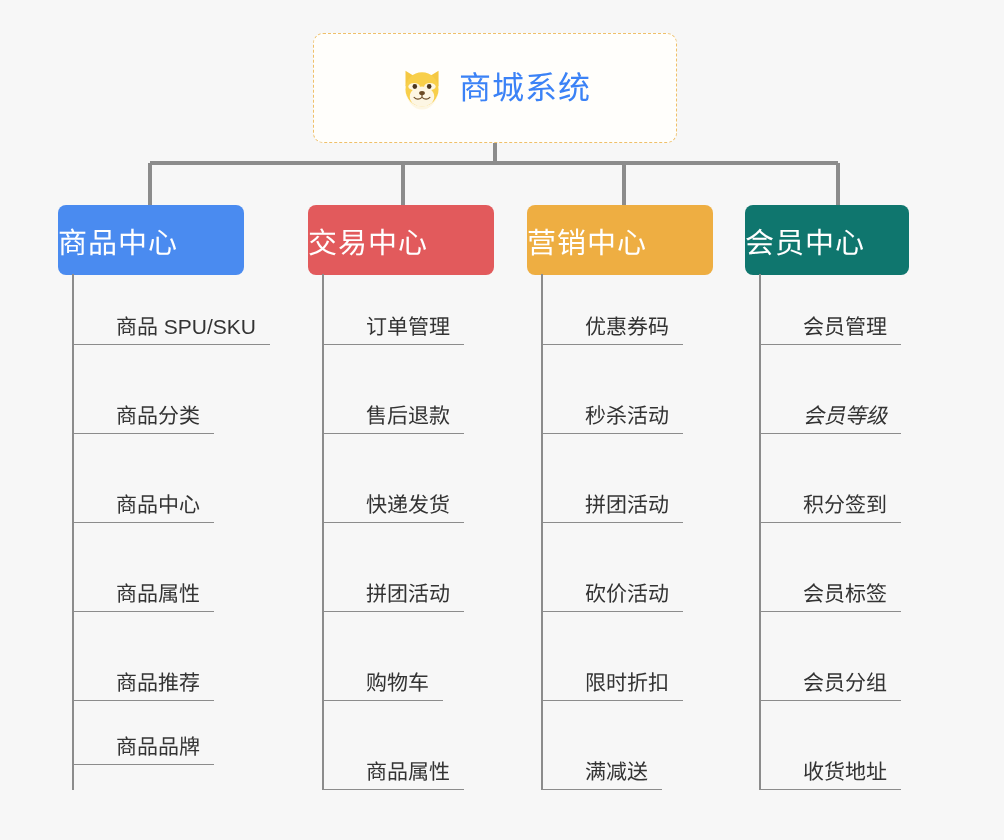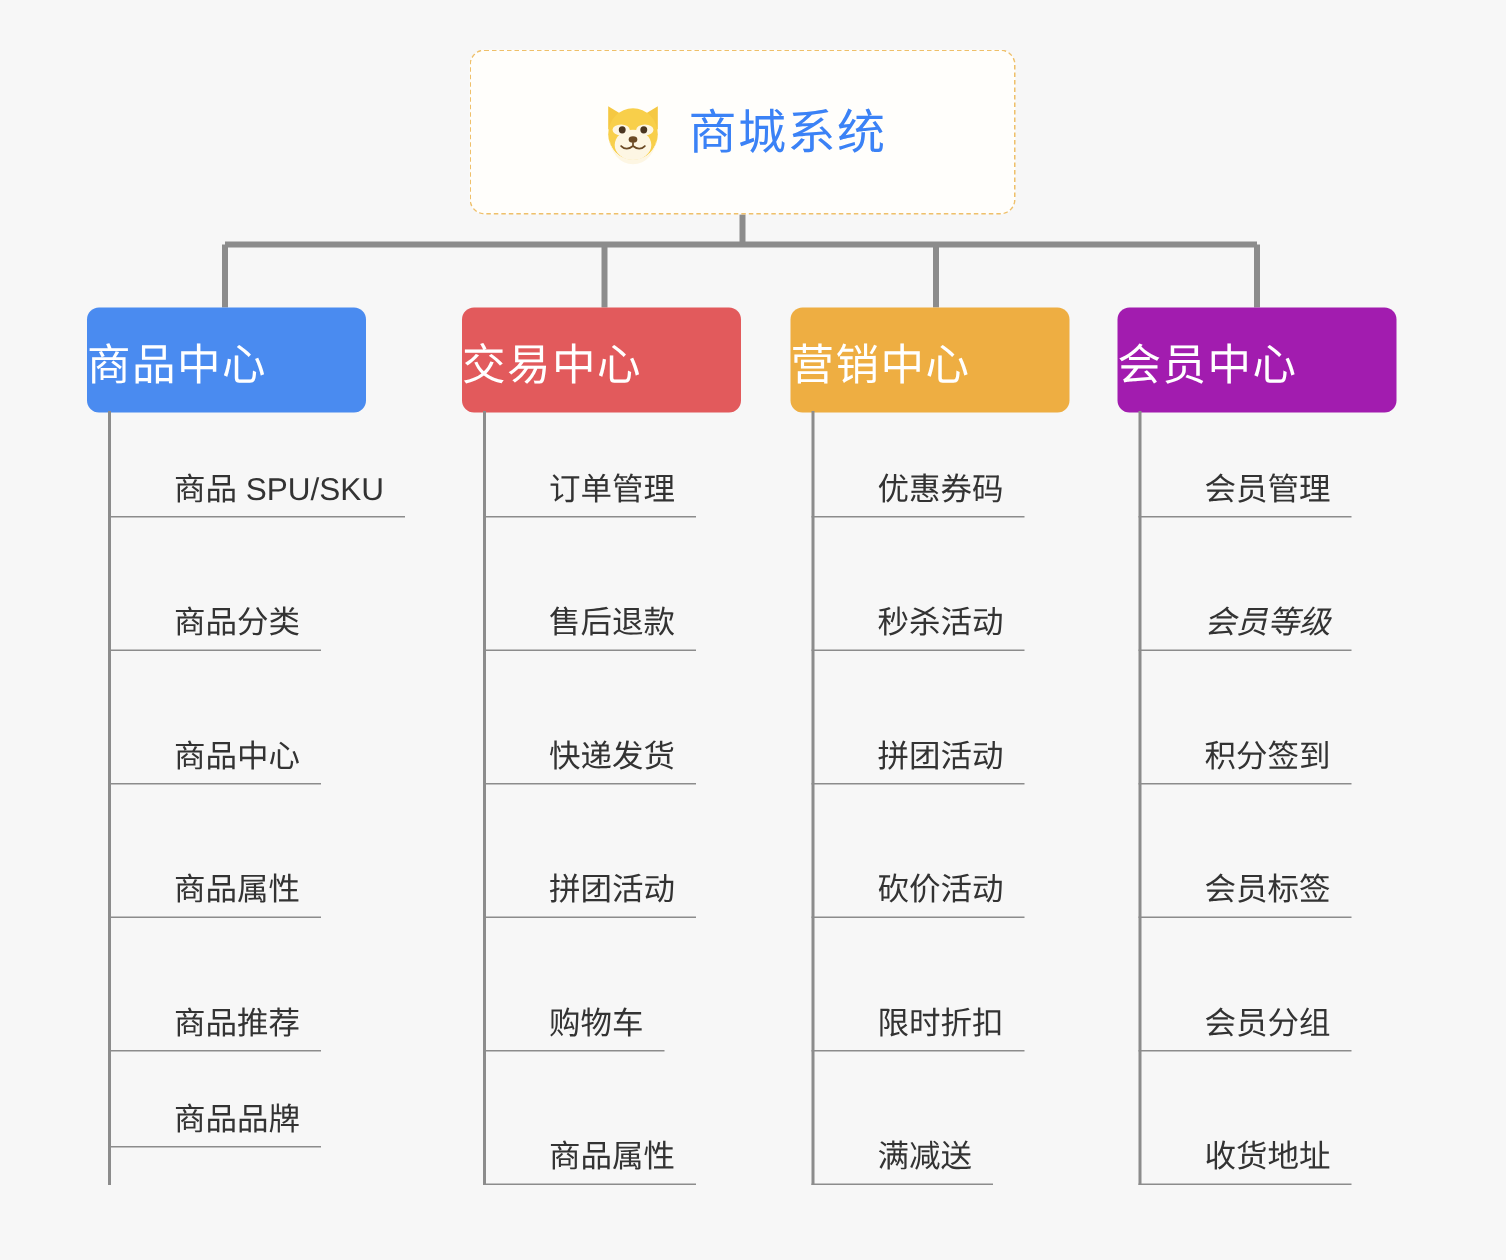--- a/index.html
+++ b/index.html
@@ -156,21 +156,21 @@
 
   <div class="cat-box" id="cat-0" style="left: 58px; top: 205px; width: 186px; background: rgb(74, 139, 240);">
     <span>商品中心</span>
   </div>
   <div class="cat-box" id="cat-1" style="left: 308px; top: 205px; width: 186px; background: rgb(226, 90, 92);">
     <span>交易中心</span>
   </div>
   <div class="cat-box" id="cat-2" style="left: 527px; top: 205px; width: 186px; background: rgb(238, 174, 66);">
     <span>营销中心</span>
   </div>
-  <div class="cat-box" id="cat-3" style="left: 745px; top: 205px; width: 186px; background: #a21caf;">
+  <div class="cat-box" id="cat-3" style="left: 745px; top: 205px; width: 164px; background: #0f766e;">
     <span>会员中心</span>
   </div>
 
   <div class="leaf-col" id="leaf-col-0" style="left: 72px;">
       <div class="leaf-rail" style="height: 516px; background: rgb(140, 140, 140);"></div>
       <div class="leaf-item" style="top: -18px; width: 198px; text-align: right;">
         <span class="leaf-label">商品 SPU/SKU</span>
         <div class="leaf-underline" style="width: 198px; background: rgb(140, 140, 140);"></div>
       </div>
       <div class="leaf-item" style="top: 71px; width: 142px;">

